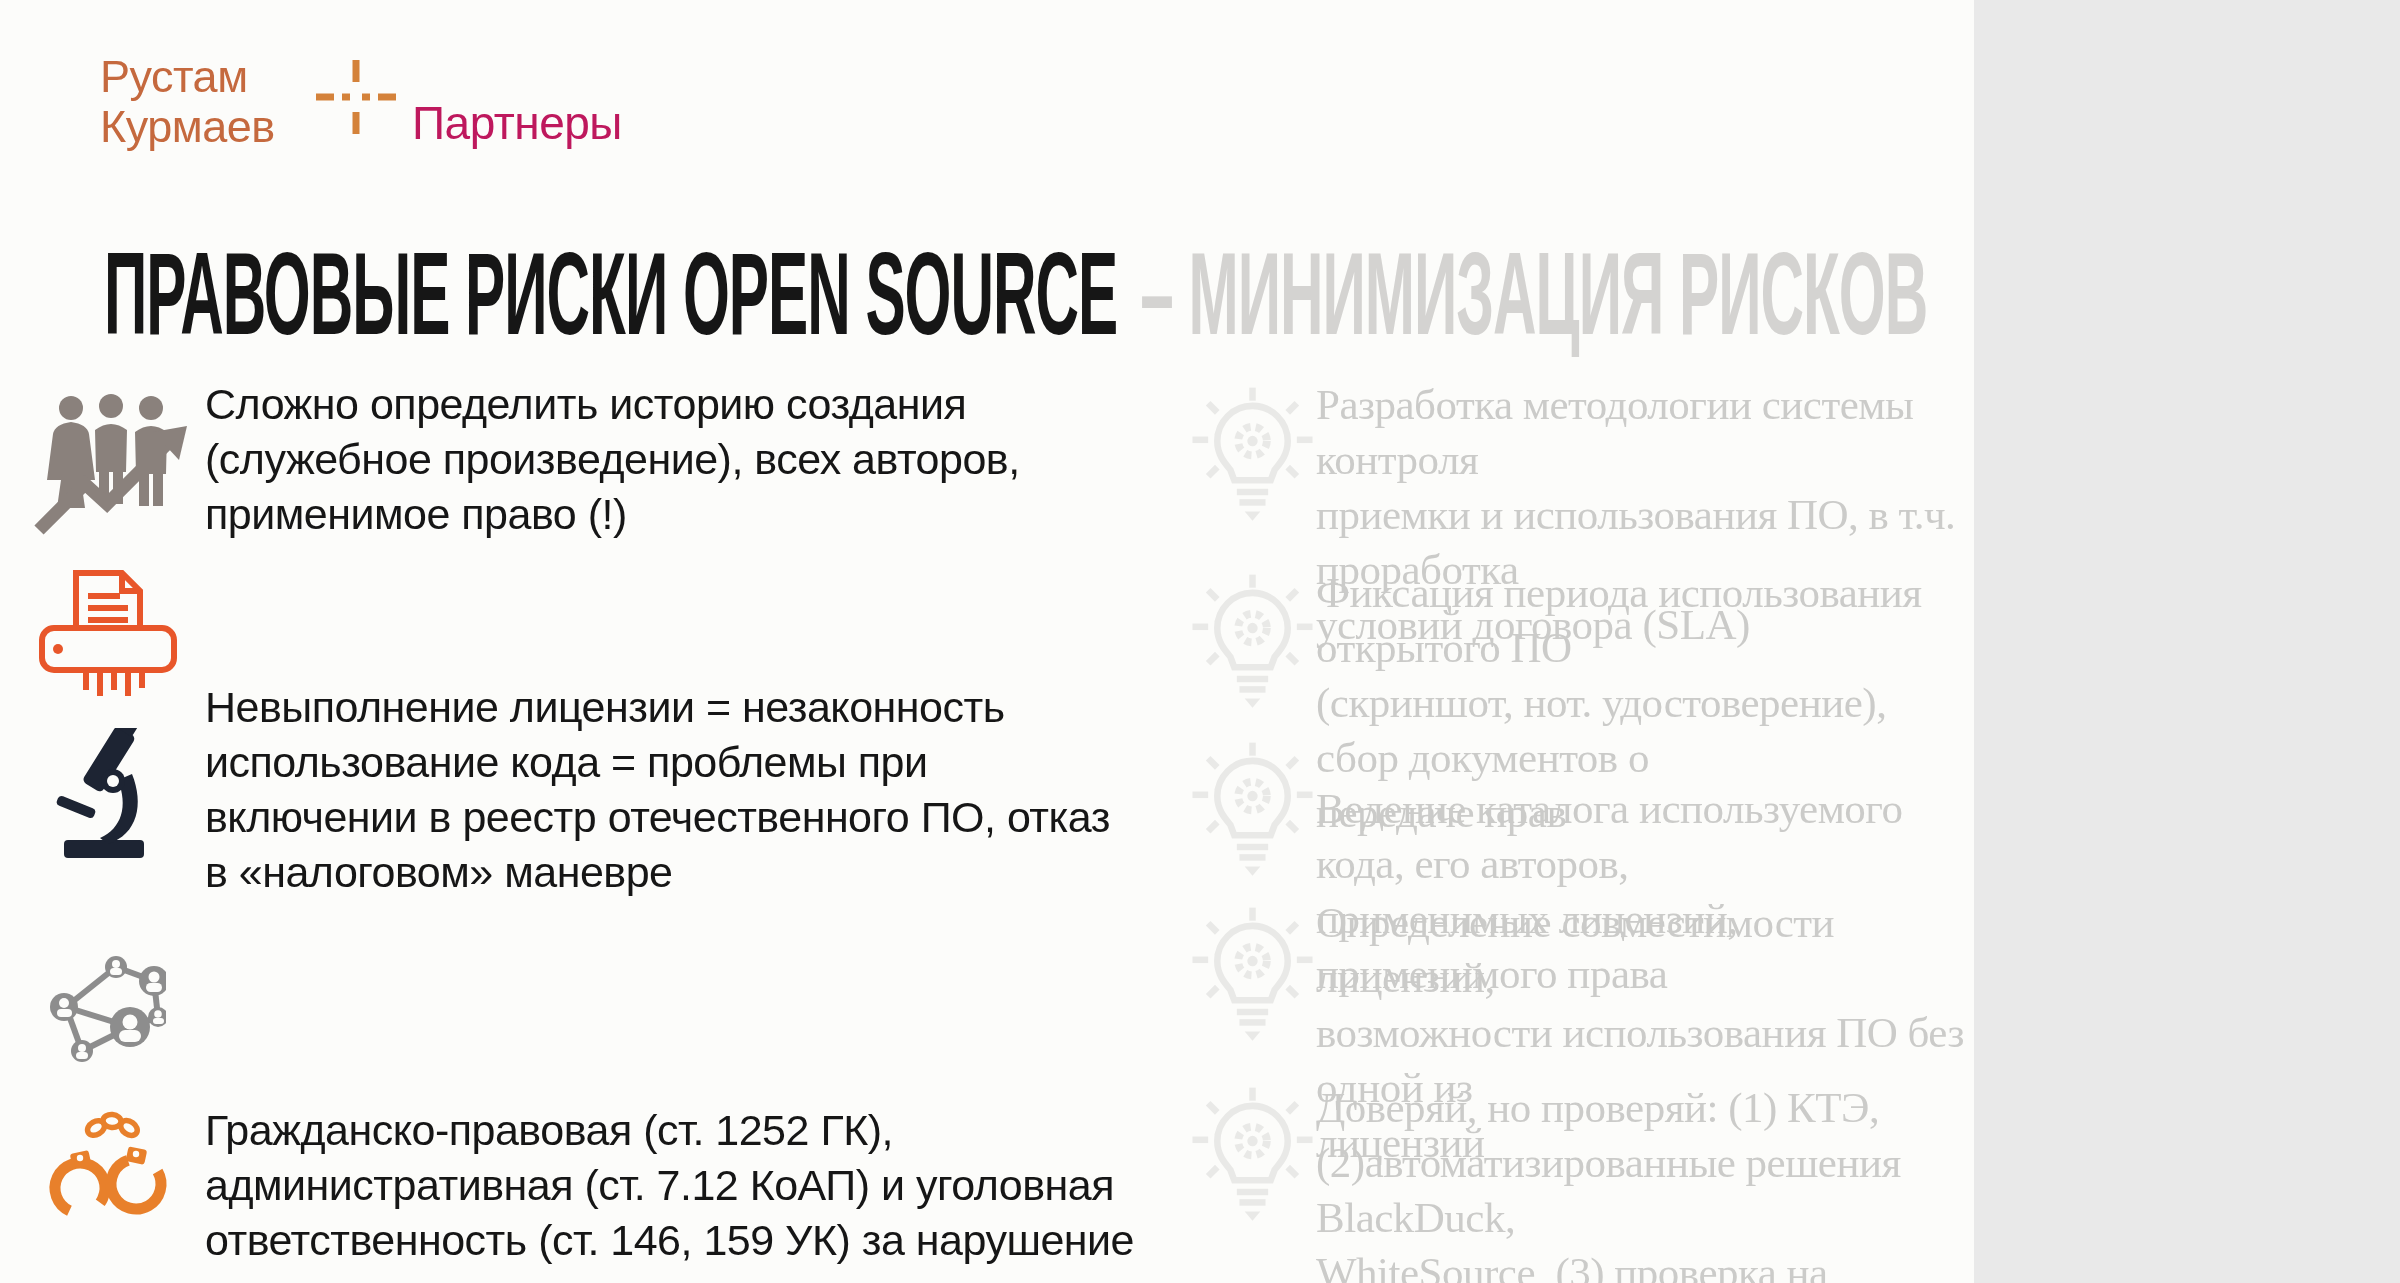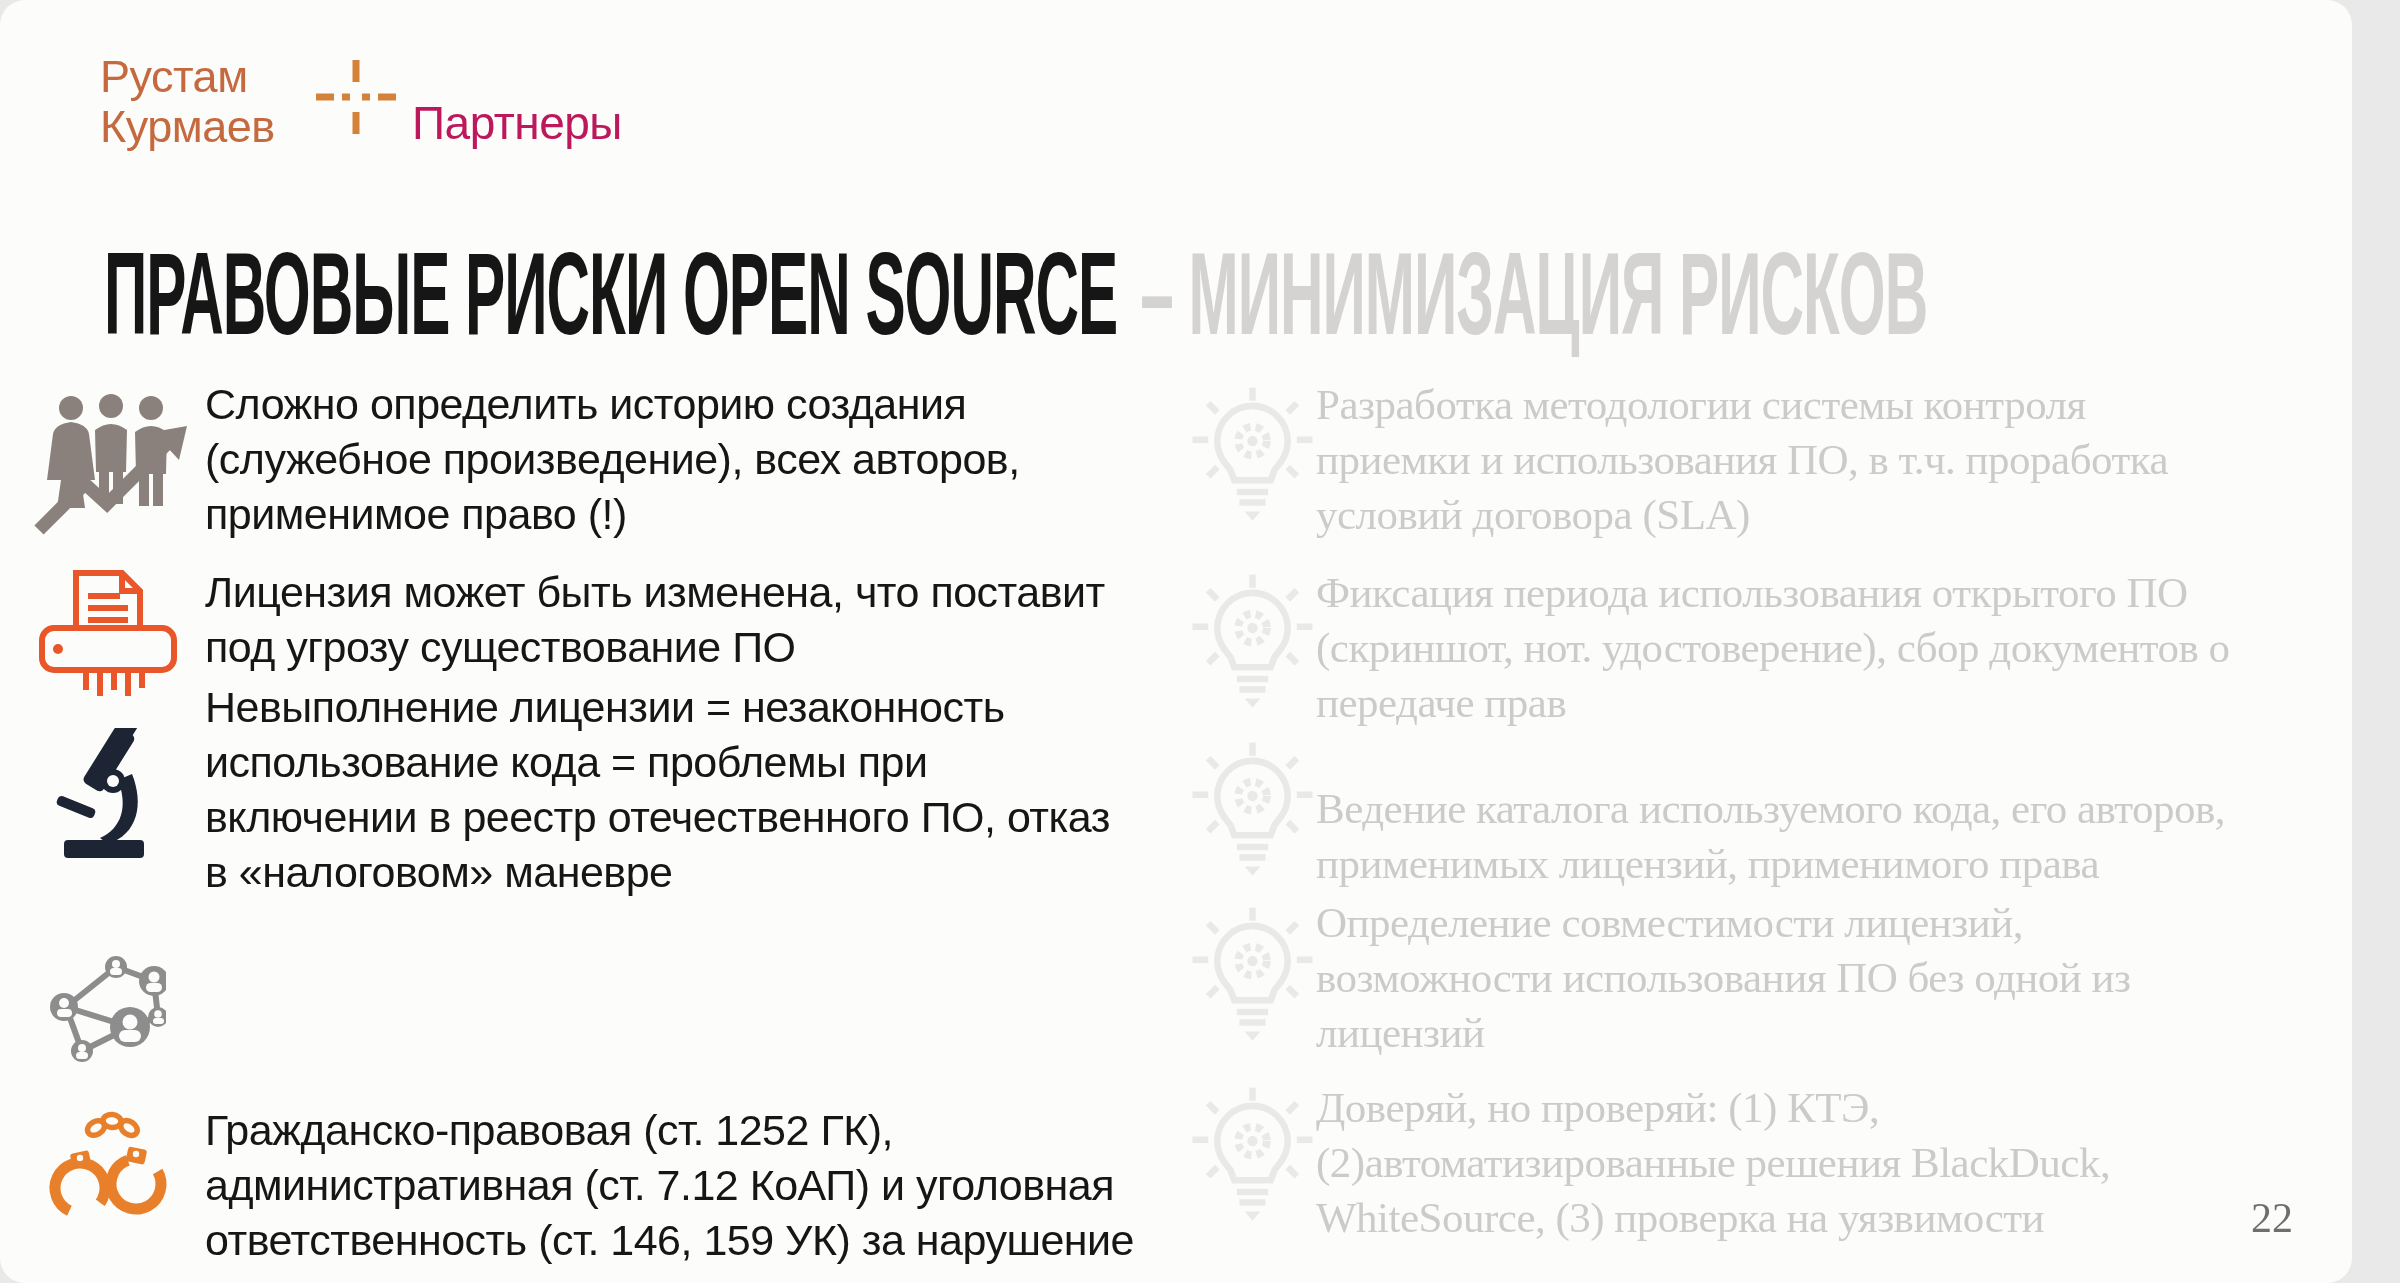--- a/index.html
+++ b/index.html
@@ -1,22 +1,21 @@
 <!DOCTYPE html>
 <html><head>
 <meta charset="utf-8">
 <style>
   html,body{margin:0;padding:0;background:#e9e9e9;}
   .slide{
     position:relative;
-    width:2352px;height:1283px;
+    width:1974px;height:1283px;
     background:#fcfcfa;
     overflow:hidden;
     font-family:"Liberation Sans","DejaVu Sans",sans-serif;
-    border-radius:25px;
   }
   
   .logo-name{
     position:absolute;left:100px;top:52px;
     font-size:45px;line-height:50px;color:#c5693e;letter-spacing:-0.5px;
   }
   .logo-partners{
     position:absolute;left:412px;top:96px;
     font-size:46px;color:#be185d;letter-spacing:-0.5px;
   }
@@ -158,22 +157,20 @@
       <rect x="29" y="44" width="19" height="15" rx="3" transform="rotate(-12 38 51)"></rect>
       <rect x="85" y="40" width="19" height="15" rx="3" transform="rotate(12 94 47)"></rect>
     </g>
     <circle cx="38" cy="50" r="3.2" fill="#fcfcfa"></circle>
     <circle cx="94" cy="46" r="3.2" fill="#fcfcfa"></circle>
   </svg>
 
   <div class="body-text" style="left:205px;top:377px;">Сложно определить историю создания
 (служебное произведение), всех авторов,
 применимое право (!)</div>
-  <div class="body-text" style="left:205px;top:565px;">Лицензия может быть изменена, что поставит
-под угрозу существование ПО</div>
   <div class="body-text" style="left:205px;top:680px;">Невыполнение лицензии = незаконность
 использование кода = проблемы при
 включении в реестр отечественного ПО, отказ
 в «налоговом» маневре</div>
   <div class="body-text" style="left:205px;top:1103px;">Гражданско-правовая (ст. 1252 ГК),
 административная (ст. 7.12 КоАП) и уголовная
 ответственность (ст. 146, 159 УК) за нарушение</div>
 
   <svg class="icon-box" style="left:1180px;top:385px;" width="145" height="150" viewBox="0 0 100 115">
     <g stroke="#e9e9e7" stroke-width="5" fill="none">

